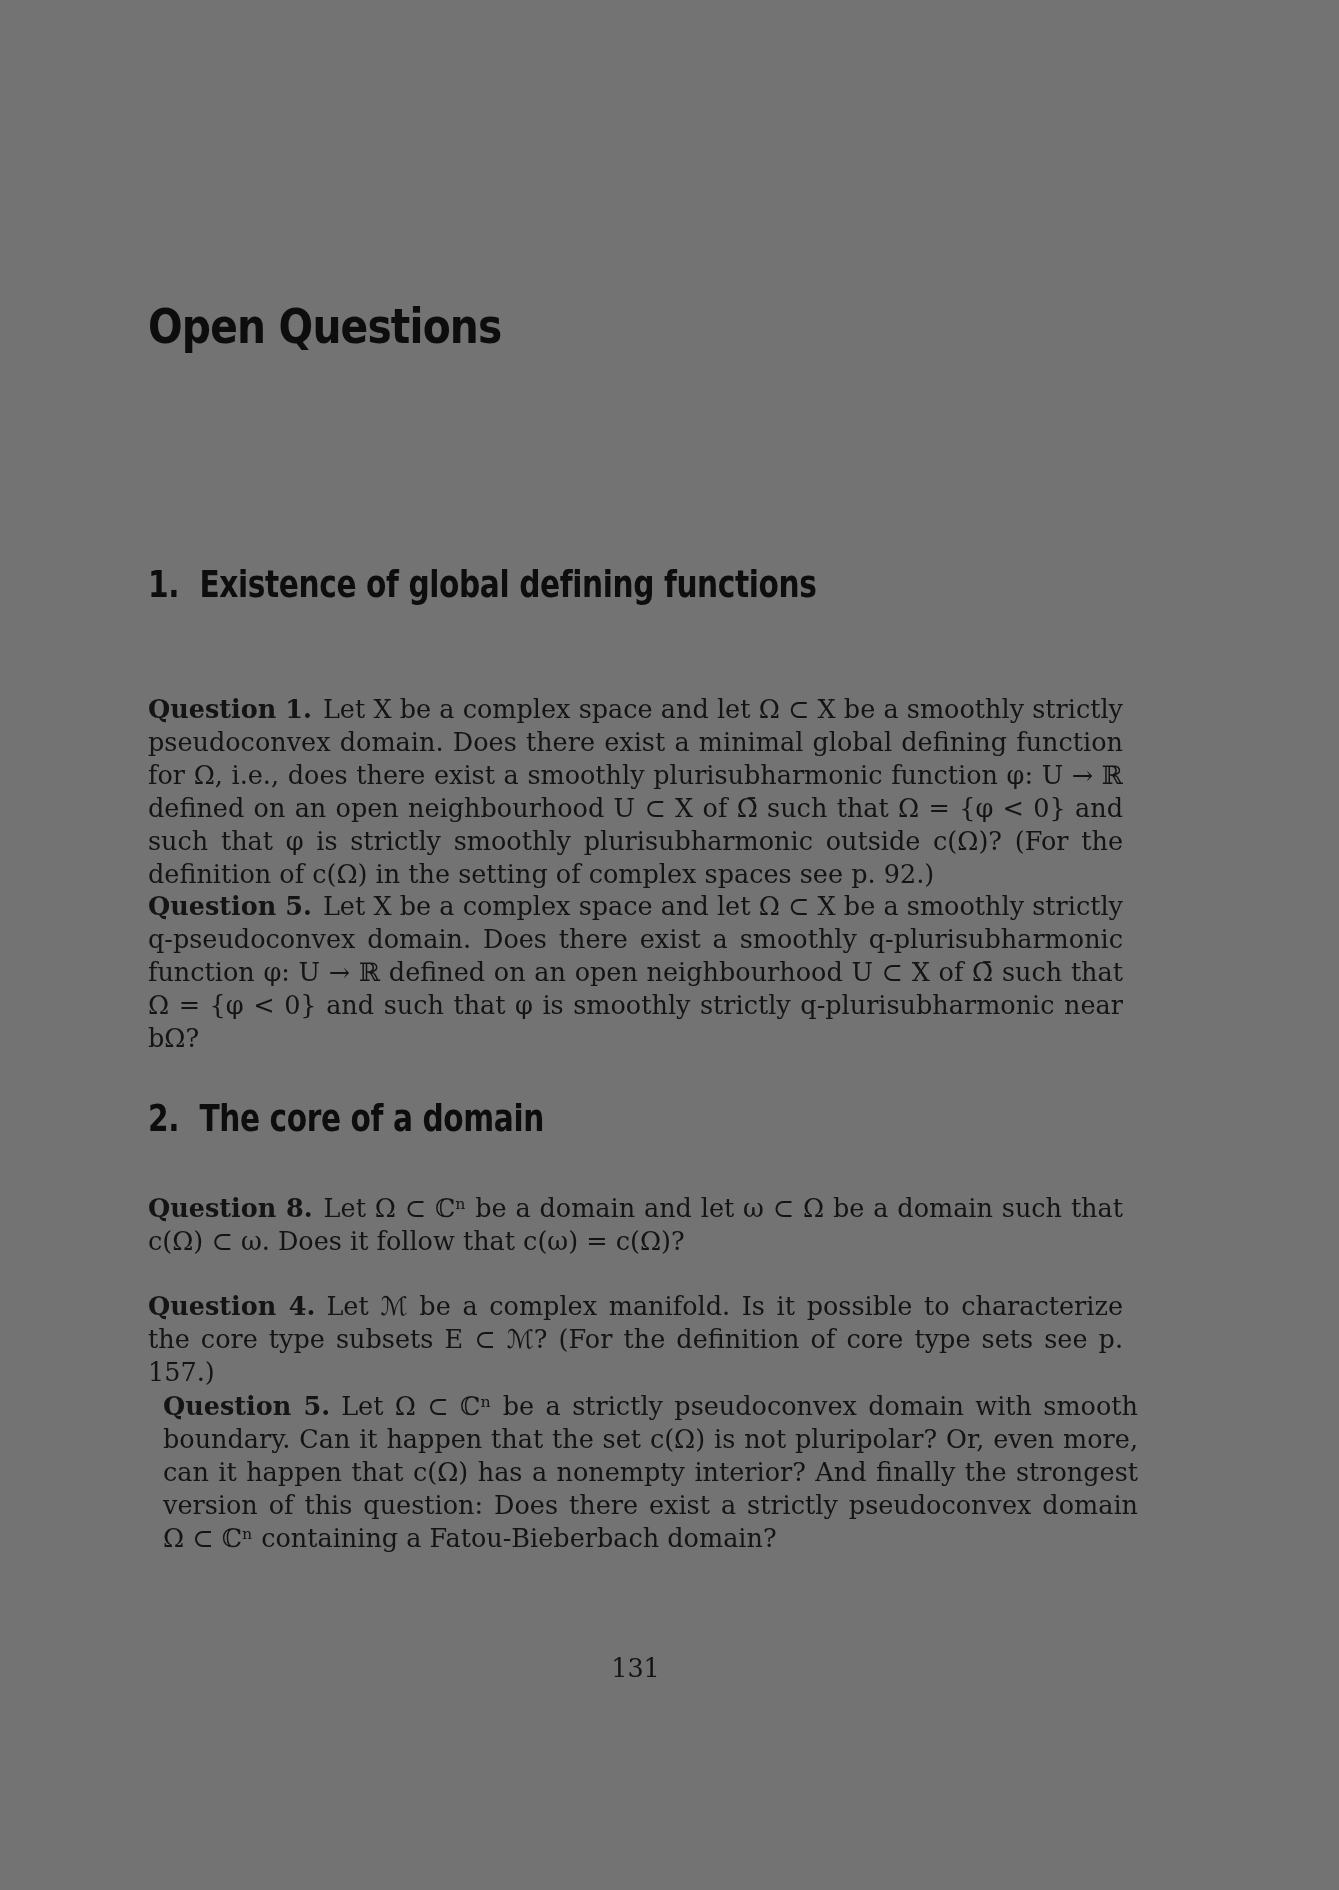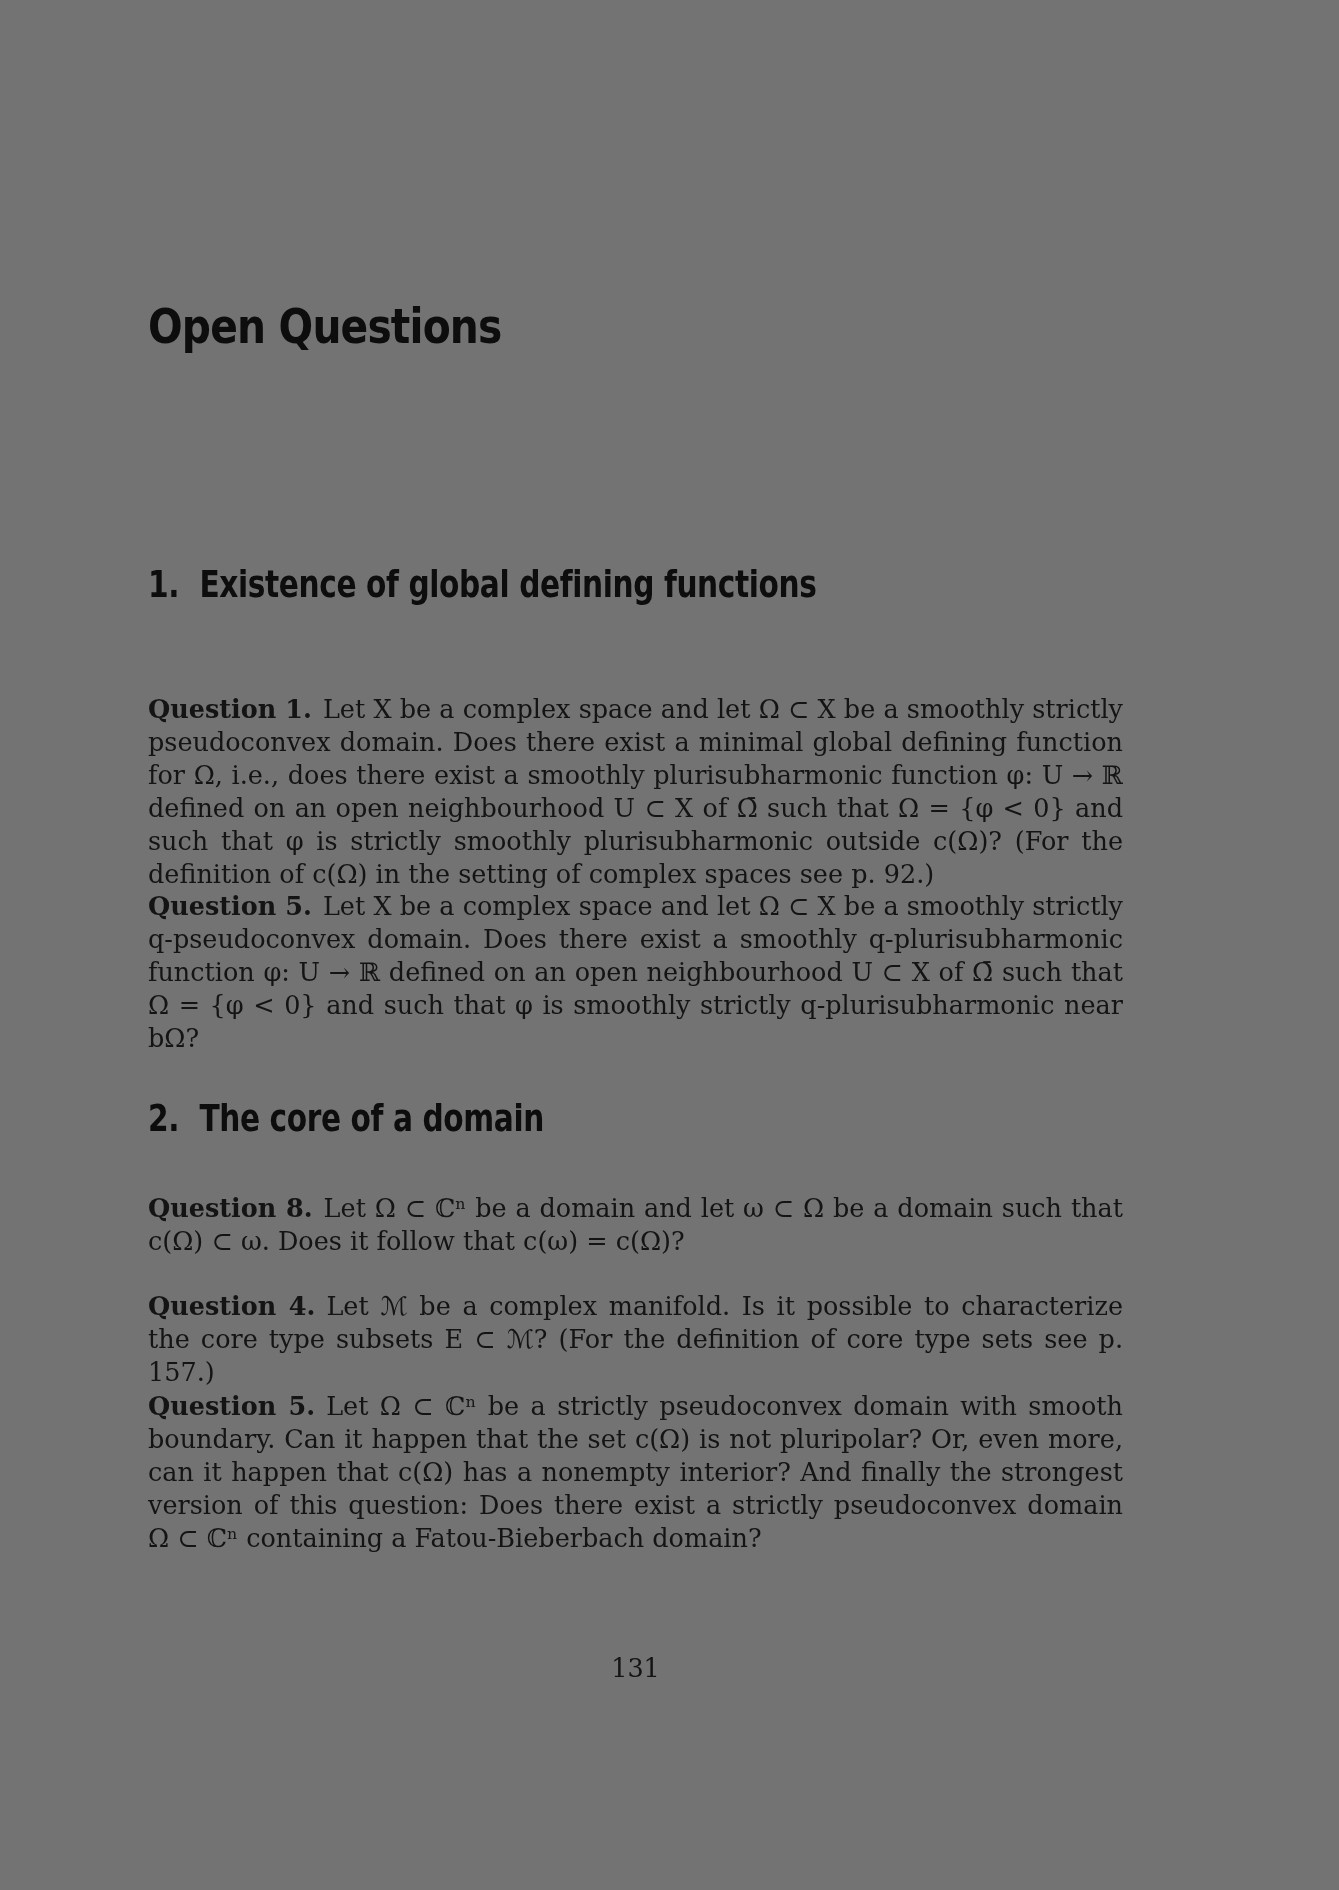--- a/index.html
+++ b/index.html
@@ -64,21 +64,21 @@
   }
 
   
   .pos-intro { top: 424px; }
   .pos-h1    { top: 562px; }
   .pos-q1    { top: 693px; }
   .pos-q2    { top: 890px; }
   .pos-h2    { top: 1096px; }
   .pos-q3    { top: 1192px; }
   .pos-q4    { top: 1290px; }
-  .pos-q5    { top: 1390px; }
+  .pos-q5    { top: 1390px; margin-left: 15px; }
 </style>
 </head>
 <body>
 
 <div class="page">
 
   <h1 class="abs chapter-title">Open Questions</h1>
 
 
   <h2 class="abs section-heading pos-h1">

